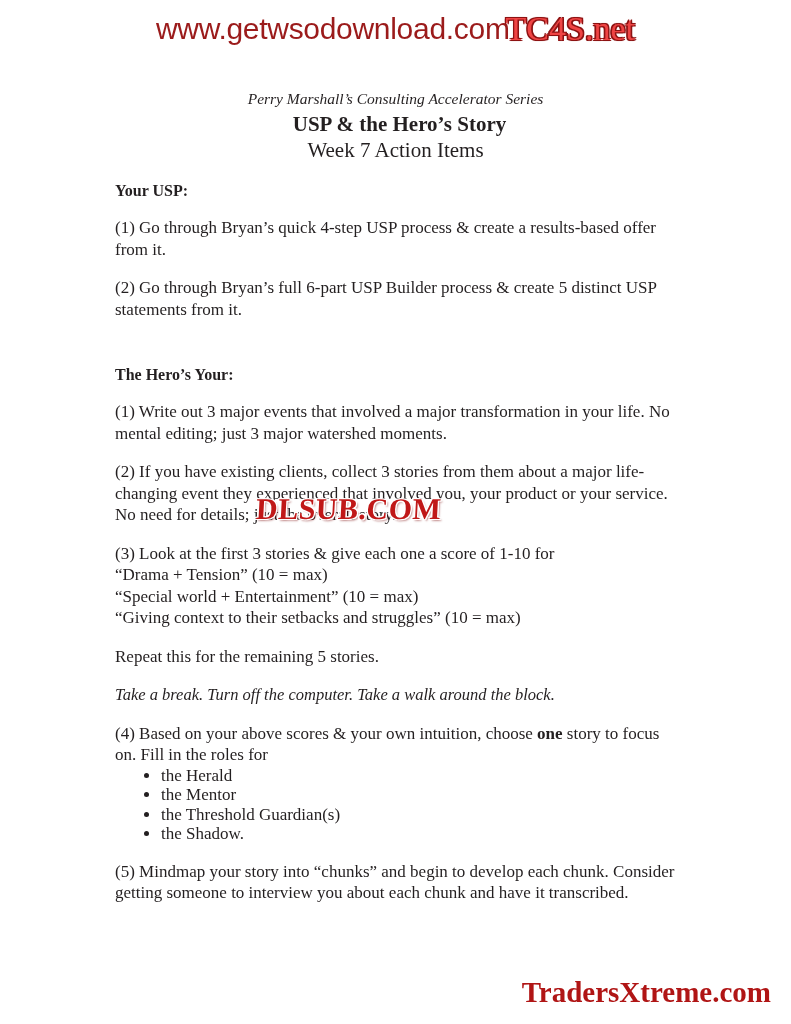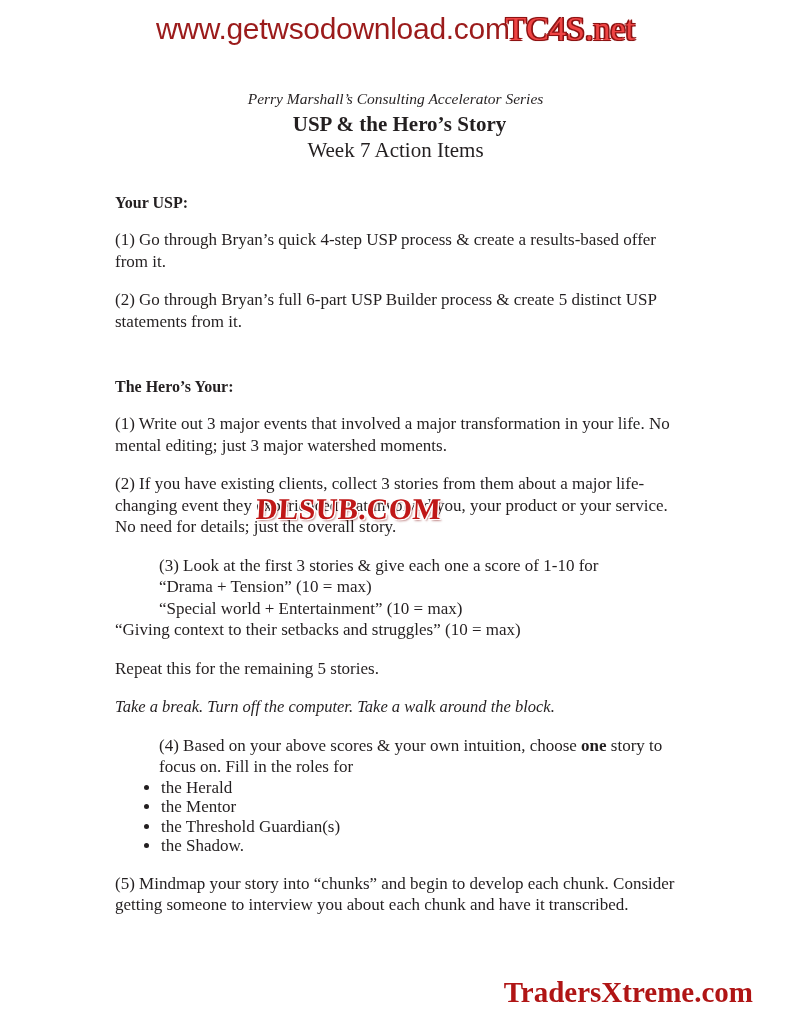--- a/index.html
+++ b/index.html
@@ -65,21 +65,21 @@
        2px 2px 2px rgba(120,0,0,0.45);
     transform: skewX(-3deg);
   }
 
   .wm-bottom {
     position: absolute;
     left: 0;
     top: 976px;
     width: 791px;
     text-align: right;
-    padding-right: 38px;
+    padding-right: 20px;
     box-sizing: border-box;
     font-family: "Liberation Serif", serif;
     font-size: 29px;
     font-weight: bold;
     color: #b01515;
     text-shadow:
       -1.1px -1.1px 0 #ffffff,
        1.1px -1.1px 0 #ffffff,
       -1.1px  1.1px 0 #ffffff,
        1.1px  1.1px 0 #ffffff;
@@ -122,34 +122,33 @@
     position: absolute;
     top: 176px;
     left: 115px;
     width: 560px;
   }
 
   .section-head {
     font-weight: bold;
     font-size: 16px;
     line-height: 21px;
-    margin: 16px 0 16px 0;
+    margin: 4px 0 16px 0;
   }
   .section-head.second {
     margin-top: 44px;
   }
 
   p.para {
     font-size: 17px;
     line-height: 21.5px;
     margin: 0 0 17px 0;
   }
   p.tight {
     margin-bottom: 0;
-    margin-left: 44px;
   }
   p.italic-note {
     font-style: italic;
     font-size: 16.5px;
     line-height: 21.5px;
     margin: 0 0 17px 0;
   }
   .bold-inline { font-weight: bold; }
 
   ul.roles {

